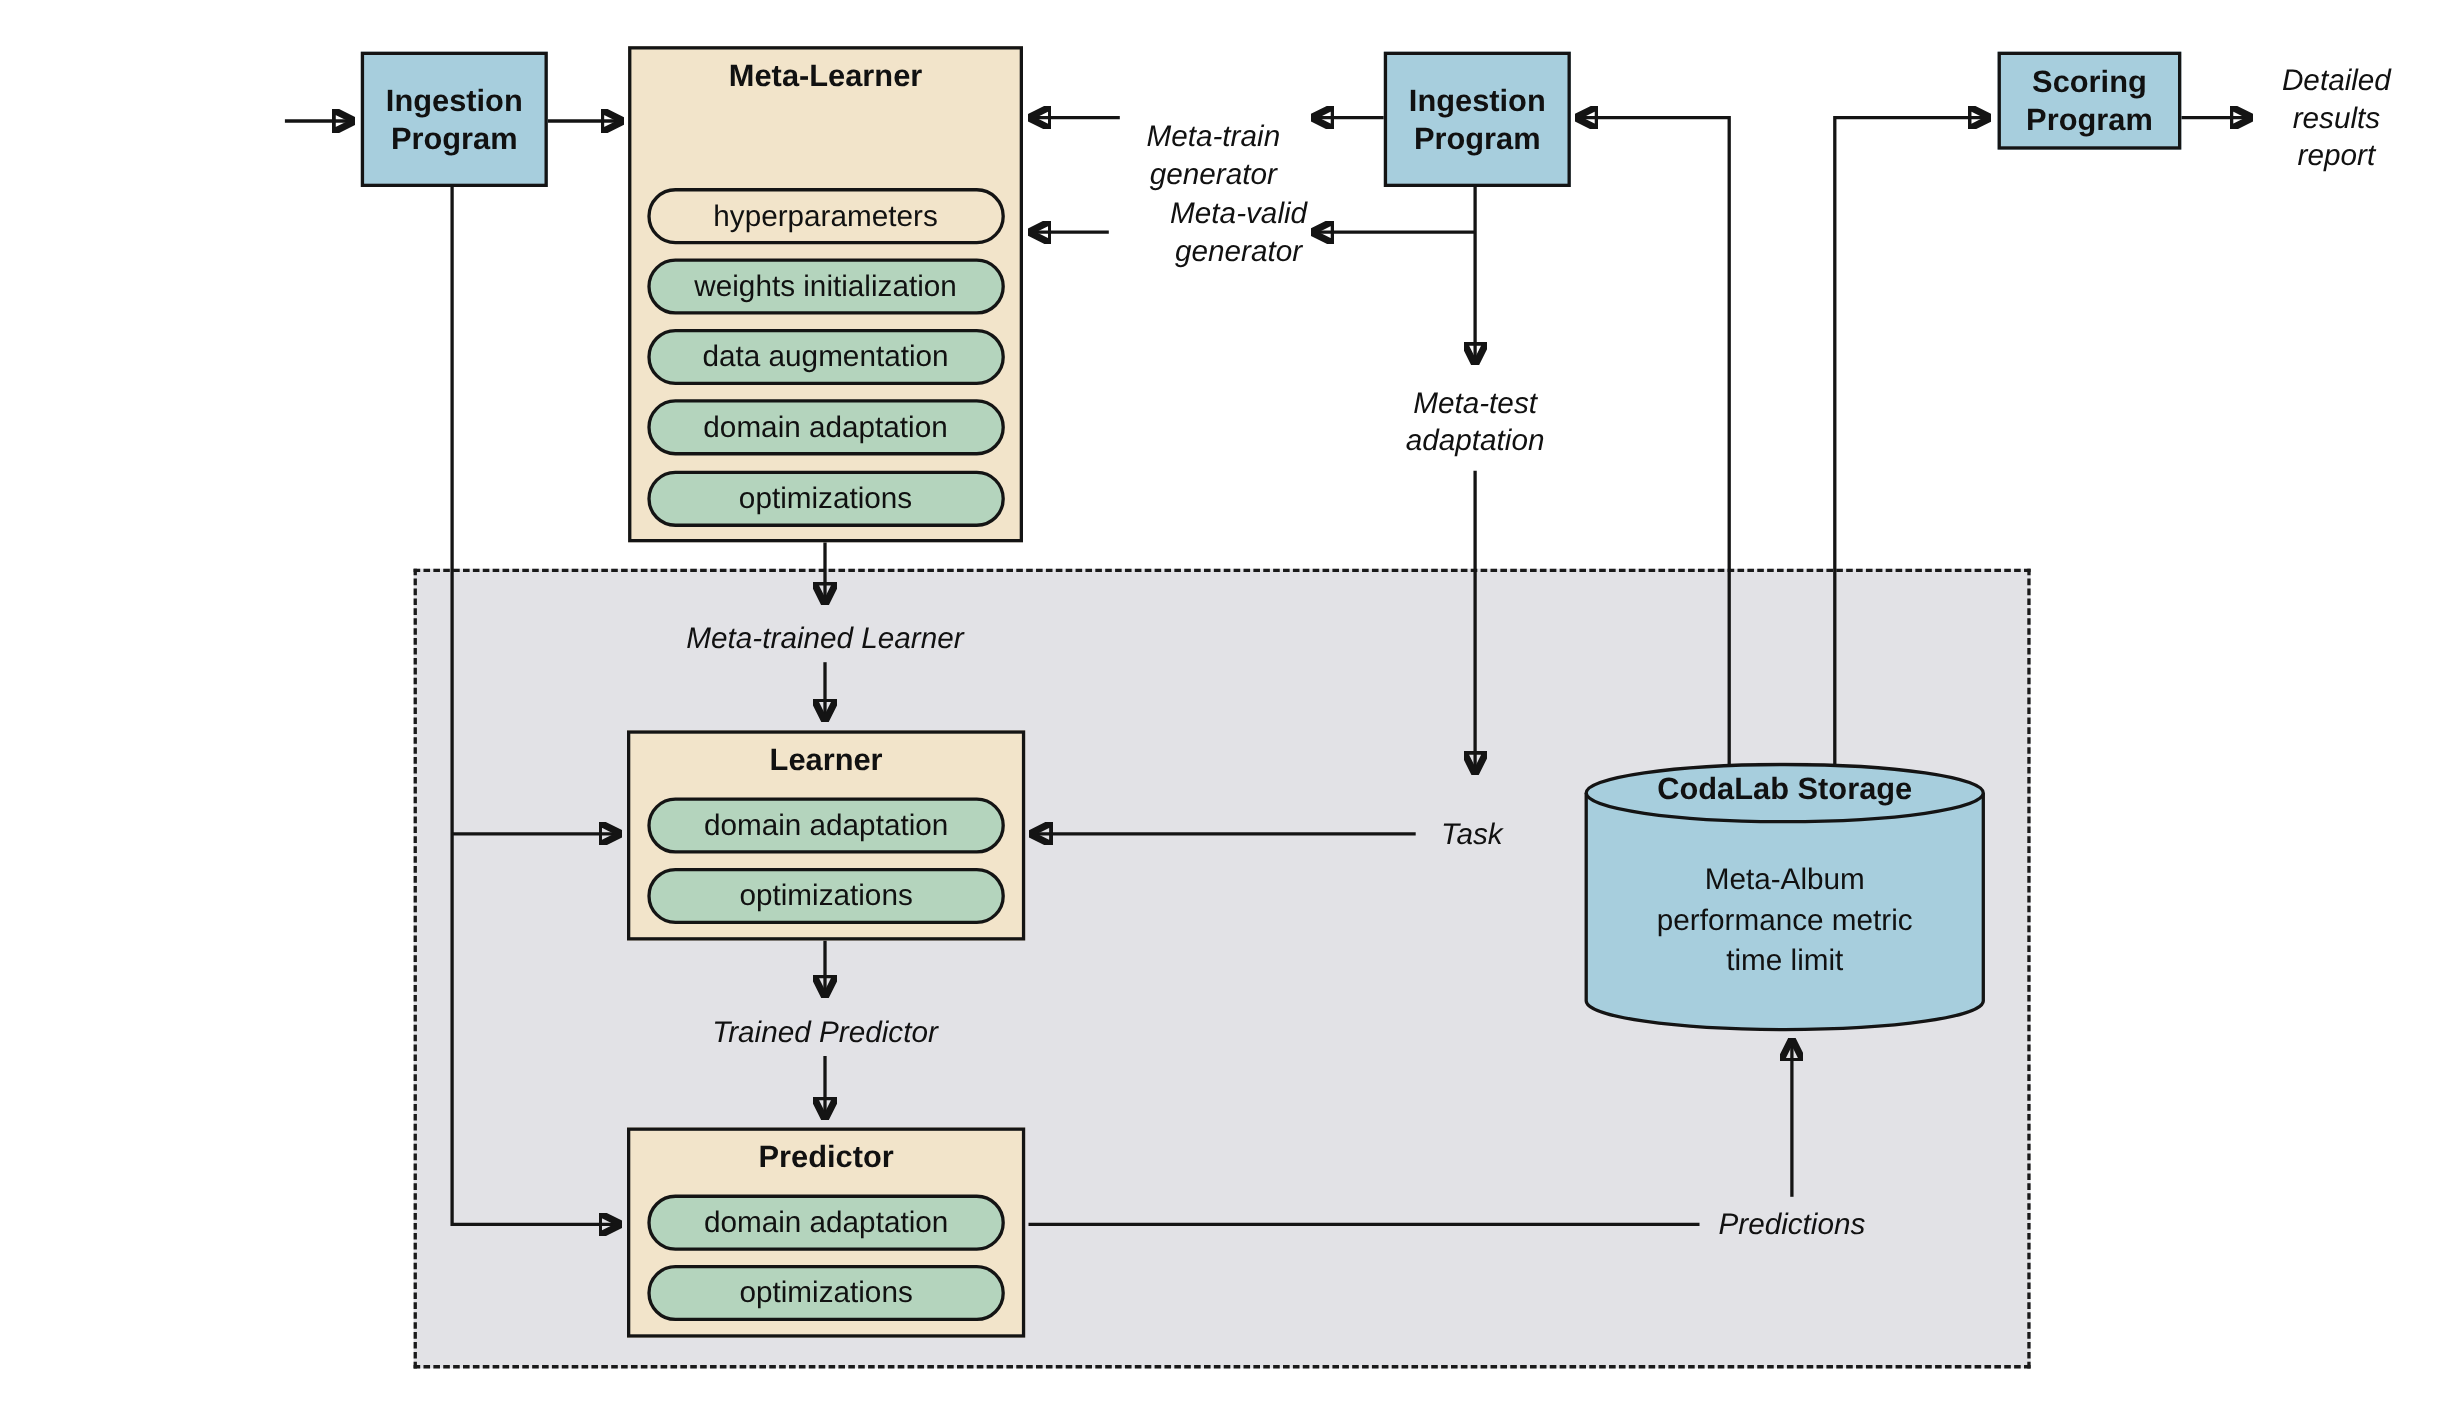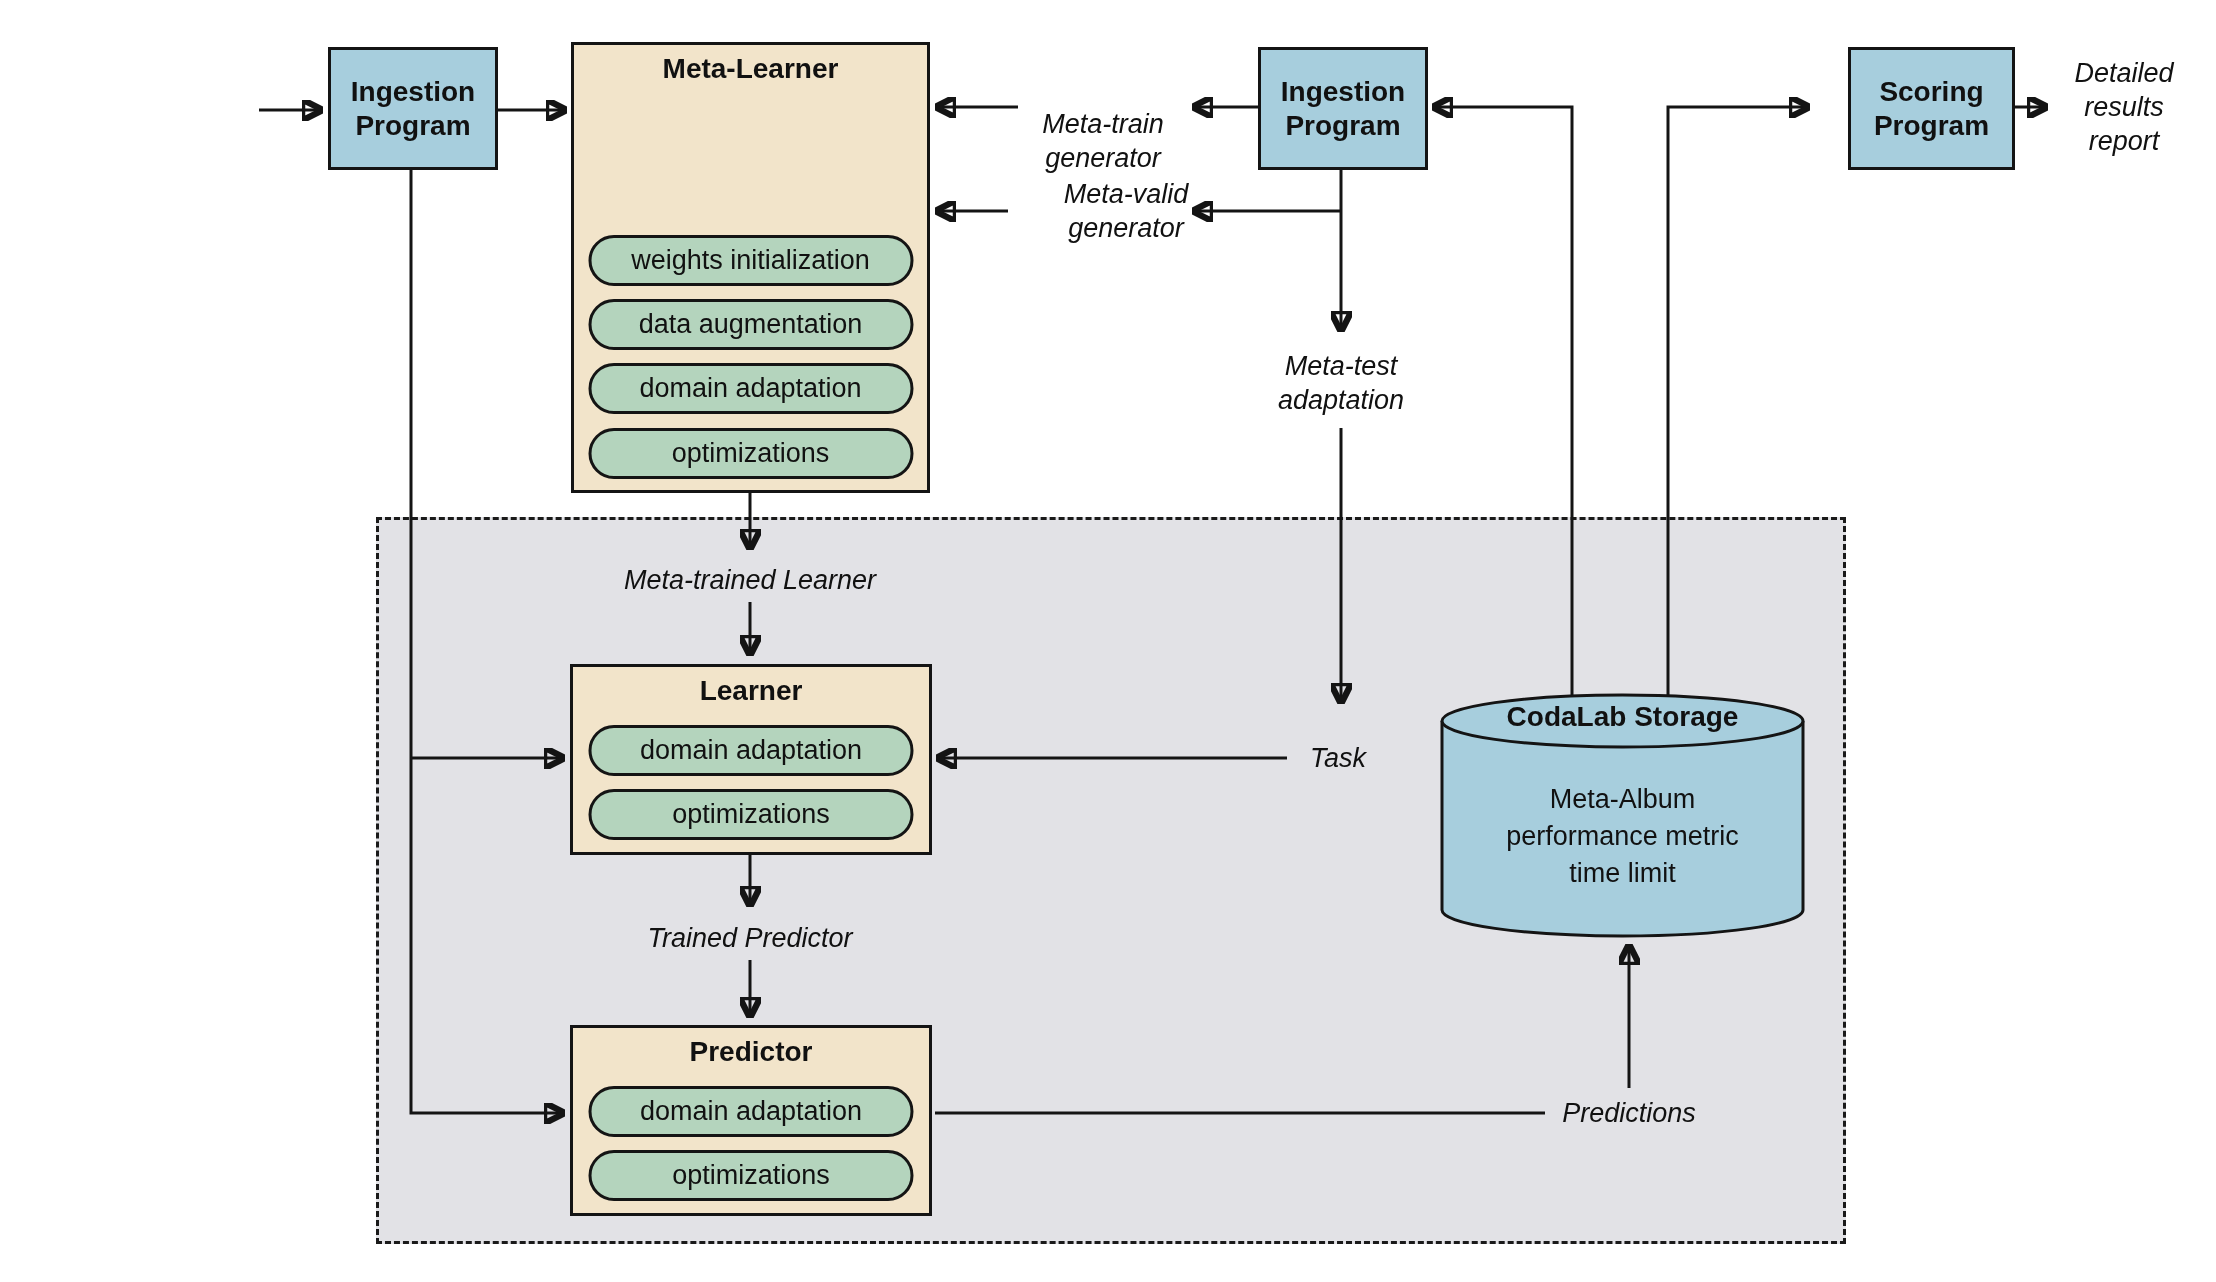--- a/index.html
+++ b/index.html
@@ -98,25 +98,26 @@
     <path d="M 1983 107 H 2046" marker-end="url(#ah)"></path>
   </svg>
 
 
   <div class="node bluebg" style="left:328px; top:47px; width:170px; height:123px;">Ingestion
 Program</div>
 
   <div class="node bluebg" style="left:1258px; top:47px; width:170px; height:123px;">Ingestion
 Program</div>
 
-  <div class="node bluebg" style="left:1816px; top:47px; width:167px; height:123px;margin-left:32px;">Scoring
+  <div class="node bluebg" style="left:1816px; top:47px; width:167px; height:89px;">Scoring
 Program</div>
 
   <div class="container-box" style="left:571px; top:42px; width:359px; height:451px;">
     <div class="box-title">Meta-Learner</div>
+    <div class="pill tan" style="top:126px;">hyperparameters</div>
     <div class="pill green" style="top:254px;">data augmentation</div>
     <div class="pill green" style="top:190px;">weights initialization</div>
     <div class="pill green" style="top:318px;">domain adaptation</div>
     <div class="pill green" style="top:383px;">optimizations</div>
   </div>
 
   <div class="container-box" style="left:570px; top:664px; width:362px; height:191px;">
     <div class="box-title">Learner</div>
     <div class="pill green" style="top:58px;">domain adaptation</div>
     <div class="pill green" style="top:122px;">optimizations</div>

